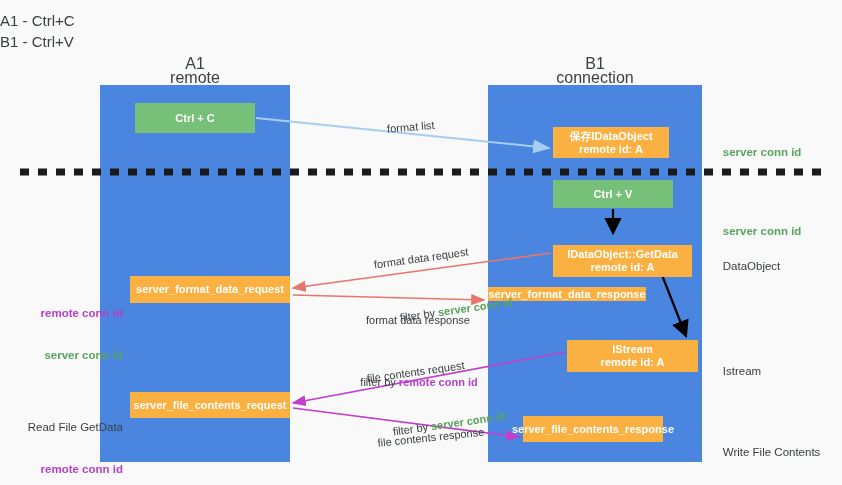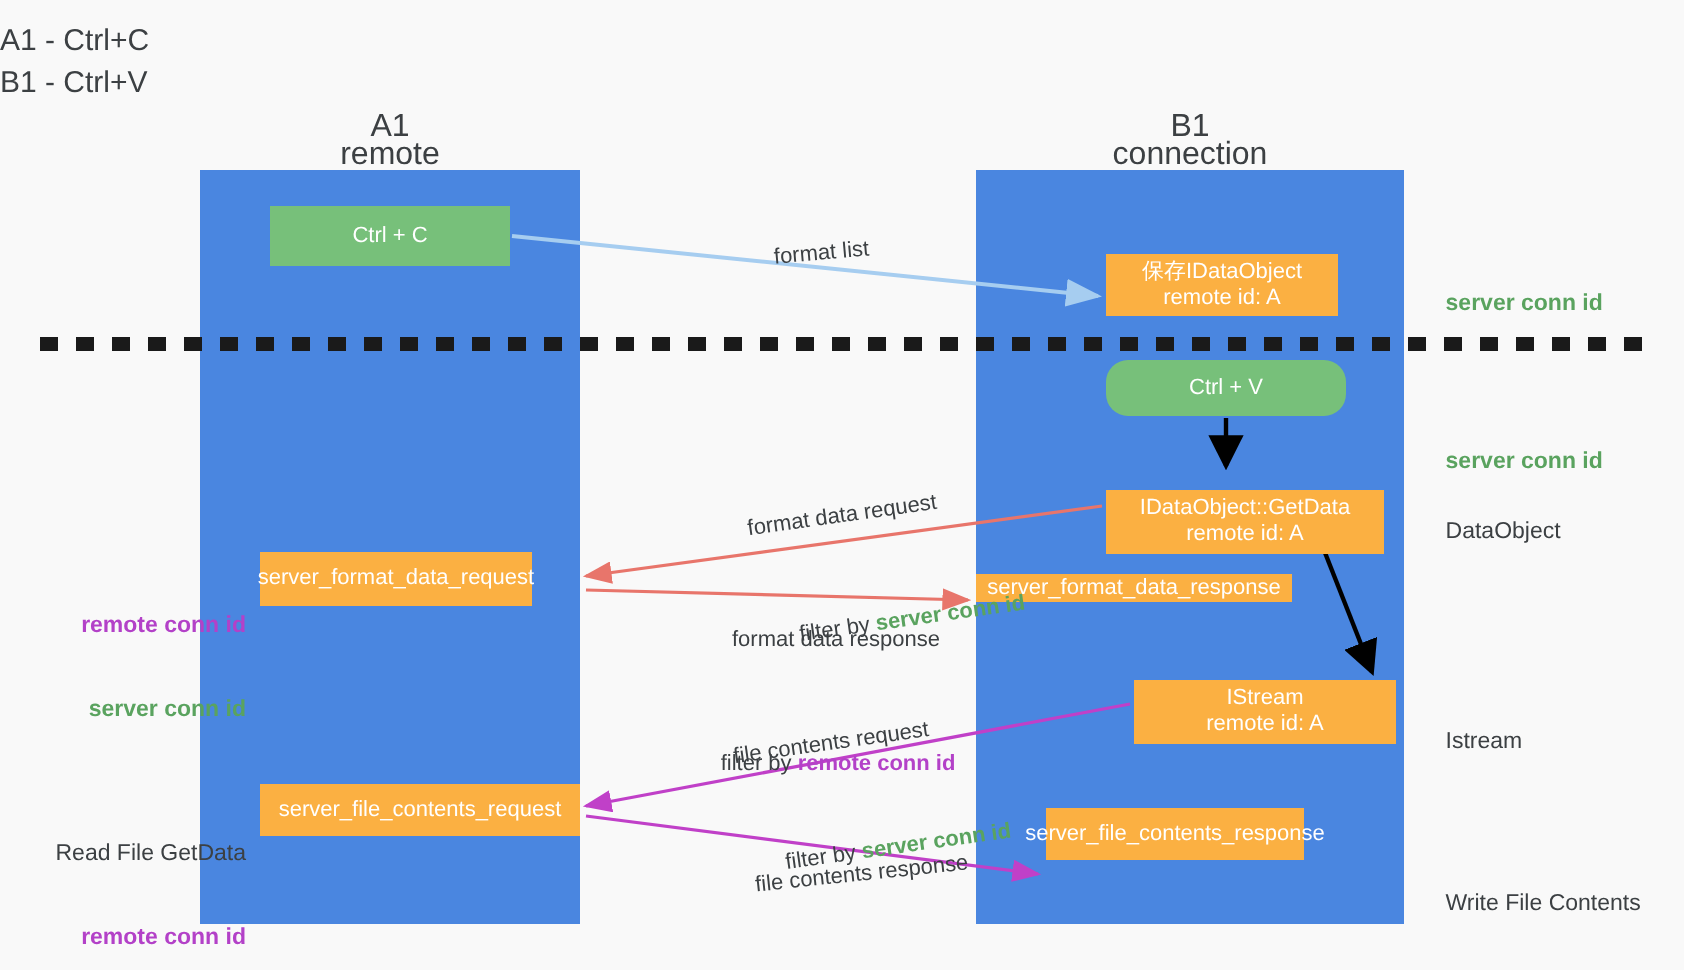--- a/index.html
+++ b/index.html
@@ -57,35 +57,36 @@
   .box {
     display: flex;
     align-items: center;
     justify-content: center;
     text-align: center;
     color: #ffffff;
     font-size: 11px;
     line-height: 13px;
     white-space: pre;
     box-sizing: border-box;
+    font-weight: bold;
   }
   .box.green { background: #77c07a; }
   .box.orange { background: #fbb042; }
 
   #box-ctrlc   { left: 135px; top: 103px; width: 120px; height: 30px; }
-  #box-ctrlv   { left: 553px; top: 180px; width: 120px; height: 28px; border-radius: 11px; }
+  #box-ctrlv   { left: 553px; top: 180px; width: 120px; height: 28px; }
 
   #box-idata-save { left: 553px; top: 127px; width: 116px; height: 31px; }
   #box-getdata    { left: 553px; top: 245px; width: 139px; height: 32px; }
   #box-istream    { left: 567px; top: 340px; width: 131px; height: 32px; }
 
-  #box-fmt-req  { left: 130px; top: 276px; width: 136px; height: 27px; }
+  #box-fmt-req  { left: 130px; top: 276px; width: 160px; height: 27px; }
   #box-fmt-resp { left: 488px; top: 287px; width: 158px; height: 14px; }
   #box-file-req { left: 130px; top: 392px; width: 160px; height: 26px; }
-  #box-file-resp{ left: 523px; top: 404px; width: 129px; height: 26px; }
+  #box-file-resp{ left: 523px; top: 416px; width: 140px; height: 26px; }
 
   
   .annot {
     font-size: 11.5px;
     line-height: 14px;
     color: #3c4043;
     white-space: pre;
   }
   .annot .green-t  { color: #5aa35f; font-weight: bold; }
   .annot .purple-t { color: #b341c8; font-weight: bold; }

